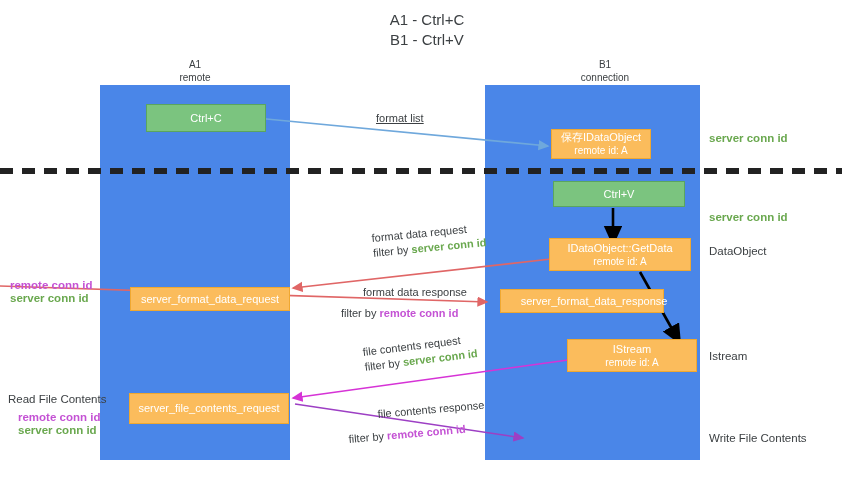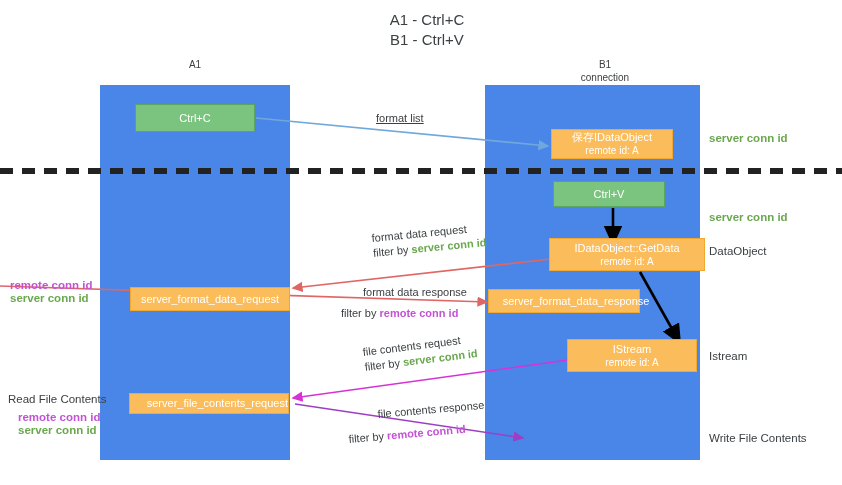--- a/index.html
+++ b/index.html
@@ -52,20 +52,21 @@
 
 <div id="stage">
 
   <div class="title">
     <div>A1 - Ctrl+C</div>
     <div>B1 - Ctrl+V</div>
   </div>
 
   <div class="colhead" style="left:105px;top:58px;">
     <div>A1</div>
+    <div>remote</div>
   </div>
   <div class="colhead" style="left:515px;top:58px;">
     <div>B1</div>
     <div>connection</div>
   </div>
 
   <div class="lane" style="left:100px;top:85px;width:190px;height:375px;"></div>
   <div class="lane" style="left:485px;top:85px;width:215px;height:375px;"></div>
 
   <svg class="overlay" viewBox="0 0 842 485">
@@ -97,52 +98,52 @@
 
     <line x1="551" y1="259" x2="293" y2="288" stroke="#e06666" stroke-width="1.6" marker-end="url(#ah-red)"></line>
 
     <line x1="0" y1="286" x2="487" y2="302" stroke="#e06666" stroke-width="1.6" marker-end="url(#ah-red)"></line>
 
     <line x1="568" y1="360" x2="293" y2="398" stroke="#d633d6" stroke-width="1.6" marker-end="url(#ah-magenta)"></line>
 
     <line x1="295" y1="404" x2="523" y2="438" stroke="#9d3fc4" stroke-width="1.6" marker-end="url(#ah-purple)"></line>
   </svg>
 
-  <div class="box green" style="left:135px;top:104px;width:120px;height:28px;">
+  <div class="box green" style="left:146px;top:104px;width:120px;height:28px;">
     <div>Ctrl+C</div>
   </div>
 
-  <div class="box orange" style="left:551px;top:129px;width:122px;height:30px;">
+  <div class="box orange" style="left:551px;top:129px;width:100px;height:30px;">
     <div>保存IDataObject</div>
     <div class="l2">remote id: A</div>
   </div>
 
-  <div class="box green" style="left:553px;top:181px;width:112px;height:26px;">
+  <div class="box green" style="left:553px;top:181px;width:132px;height:26px;">
     <div>Ctrl+V</div>
   </div>
 
-  <div class="box orange" style="left:549px;top:238px;width:156px;height:33px;">
+  <div class="box orange" style="left:549px;top:238px;width:142px;height:33px;">
     <div>IDataObject::GetData</div>
     <div class="l2">remote id: A</div>
   </div>
 
   <div class="box orange" style="left:567px;top:339px;width:130px;height:33px;">
     <div>IStream</div>
     <div class="l2">remote id: A</div>
   </div>
 
   <div class="box orange" style="left:130px;top:287px;width:160px;height:24px;">
     <div>server_format_data_request</div>
   </div>
 
-  <div class="box orange" style="left:488px;top:289px;width:152px;height:24px;padding-left:24px;">
+  <div class="box orange" style="left:500px;top:289px;width:164px;height:24px;padding-left:24px;">
     <div>server_format_data_response</div>
   </div>
 
-  <div class="box orange" style="left:129px;top:393px;width:160px;height:21px;align-items:flex-end;">
+  <div class="box orange" style="left:129px;top:393px;width:160px;height:31px;">
     <div>server_file_contents_request</div>
   </div>
 
 
   <div class="sidelabel green-txt" style="left:709px;top:131px;">server conn id</div>
 
   <div class="sidelabel green-txt" style="left:709px;top:210px;">server conn id</div>
 
   <div class="sidelabel" style="left:709px;top:244px;">DataObject</div>
 

